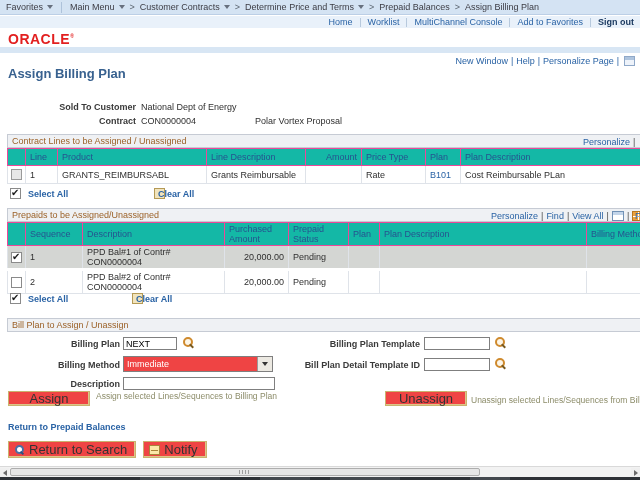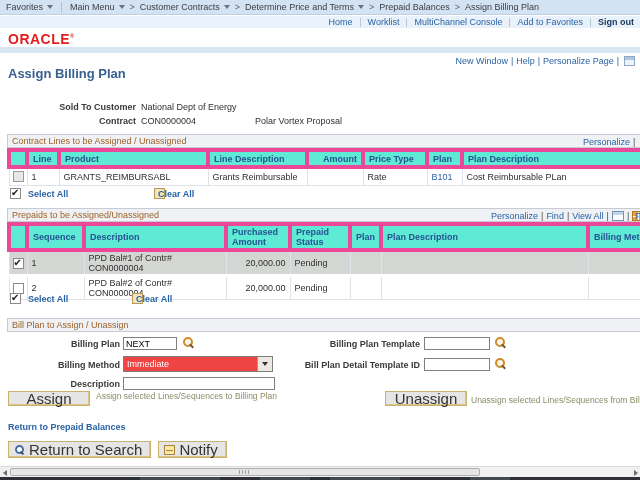--- a/index.html
+++ b/index.html
@@ -47,22 +47,22 @@
   .gridnav { position:absolute; top:1px; color:#2a63a5; display:flex; align-items:center; white-space:nowrap; }
   .gridnav .np { color:#4a4a4a; margin:0 3px; }
   .icon-download { display:inline-block; width:12px; height:10px; border:1px solid #7191b5; background:#fff; position:relative; }
   .icon-download::before { content:""; position:absolute; top:0; left:0; right:0; height:3px; background:#c3d5ea; }
   .icon-grid { display:inline-block; width:12px; height:10px; border:1px solid #b87820; background:#eda23e; position:relative; }
   .icon-grid::before { content:""; position:absolute; top:4px; left:0; right:0; height:1px; background:#fff; }
   .icon-grid::after { content:""; position:absolute; left:5px; top:0; bottom:0; width:1px; background:#fff; }
 
   
   table { border-collapse:collapse; table-layout:fixed; background:#fff; }
-  th { background:#5eead4; color:#26538f; font-weight:bold; font-size:9px; text-align:left;
-       border:4px solid #ec4899; padding:1px 4px; vertical-align:middle; }
+  th { background:#14b8a6; color:#26538f; font-weight:normal; font-size:9px; text-align:left;
+       border:1px solid #ec4899; padding:1px 4px; vertical-align:middle; }
   td { font-size:9px; color:#2f2f2f; border:1px solid #dfe3e9; padding:1px 4px; vertical-align:middle; background:#fff; }
   tr.sel td { background:#d4d6d3; }
   .num { text-align:right; }
   .cbcell { text-align:center; padding:0; }
   .link { color:#2a63a5; cursor:pointer; }
 
   
   .cb { display:inline-block; width:11px; height:11px; border:1px solid #8a8a8a; background:#fff; position:relative; vertical-align:middle; }
   .cb.checked::after { content:"\2714"; position:absolute; top:-2px; left:0px; font-size:10px; color:#1c1c1c; }
   .cb.disabled { background:#e7e7e7; border-color:#9a9a9a; }
@@ -76,22 +76,22 @@
   input.ps { border:1px solid #7f7f7f; background:#fff; font-family:"Liberation Sans",sans-serif;
              font-size:9px; padding:0 2px; height:13px; }
   .lookup { display:inline-block; width:11px; height:11px; position:absolute; }
   .lookup::before { content:""; position:absolute; top:0; left:0; width:6px; height:6px; border:2px solid #cf8a2d; border-radius:50%; background:#fdf6e8; }
   .lookup::after { content:""; position:absolute; width:5px; height:2px; background:#7a5a20; transform:rotate(45deg); top:8px; left:6px; }
   .pselect { position:absolute; width:150px; height:16px; border:1px solid #7f7f7f; background:#fff; display:flex; }
   .pselect .seltext { flex:1; background:#ef4444; color:#fff; font-size:9px; padding:2px 3px; white-space:nowrap; overflow:hidden; }
   .pselect .selbtn { width:15px; background:#ece9e2; border-left:1px solid #9a9a9a; display:flex; align-items:center; justify-content:center; }
   .pselect .selbtn::after { content:""; width:0; height:0; border-left:3px solid transparent; border-right:3px solid transparent; border-top:4px solid #333; }
 
-  .psbtn { background:#e5e5e5; border:1px solid #c9b26e; box-shadow:inset -1px -1px 0 #ddc488; font-family:"Liberation Sans",sans-serif;
-           font-size:15px; color:#333; height:15px; cursor:pointer; display:inline-flex; align-items:center; justify-content:center; }
+  .psbtn { background:#ef4444; border:1px solid #c9b26e; box-shadow:inset -1px -1px 0 #ddc488; font-family:"Liberation Sans",sans-serif;
+           font-size:13px; color:#333; height:15px; cursor:pointer; display:inline-flex; align-items:center; justify-content:center; }
   .caption { position:absolute; font-size:8.5px; color:#8c8c69; }
 
   .retlink { position:absolute; left:8px; top:422px; color:#2a63a5; font-weight:bold; font-size:9px; cursor:pointer; }
 
   .toolbar { position:absolute; left:8px; top:441px; display:flex; gap:7px; }
   .toolbar .psbtn { height:17px; padding:0 8px 0 5px; gap:4px; }
   .icon-searchback { display:inline-block; width:11px; height:11px; position:relative; }
   .icon-searchback::before { content:""; position:absolute; top:1px; left:1px; width:5px; height:5px; border:2px solid #4a6fa5; border-radius:50%; background:#fff; }
   .icon-searchback::after { content:""; position:absolute; width:4px; height:2px; background:#2e4f7c; transform:rotate(45deg); top:8px; left:6px; }
   .icon-notify { display:inline-block; width:11px; height:10px; background:#fbe8a8; border:1px solid #a8843a; position:relative; }

